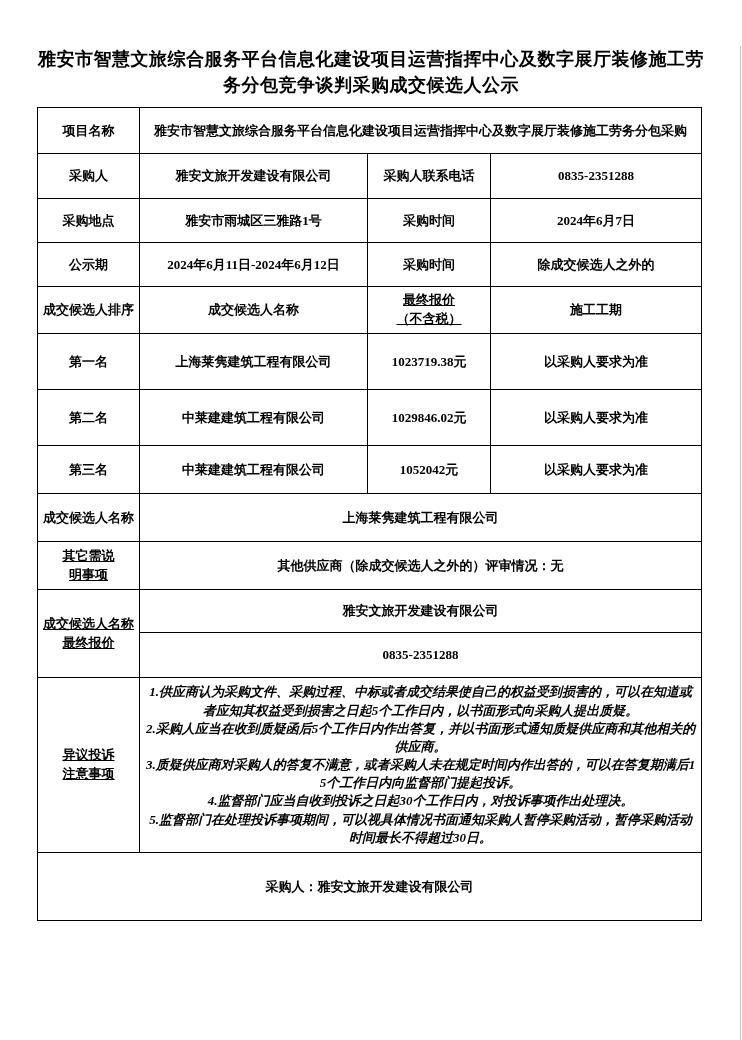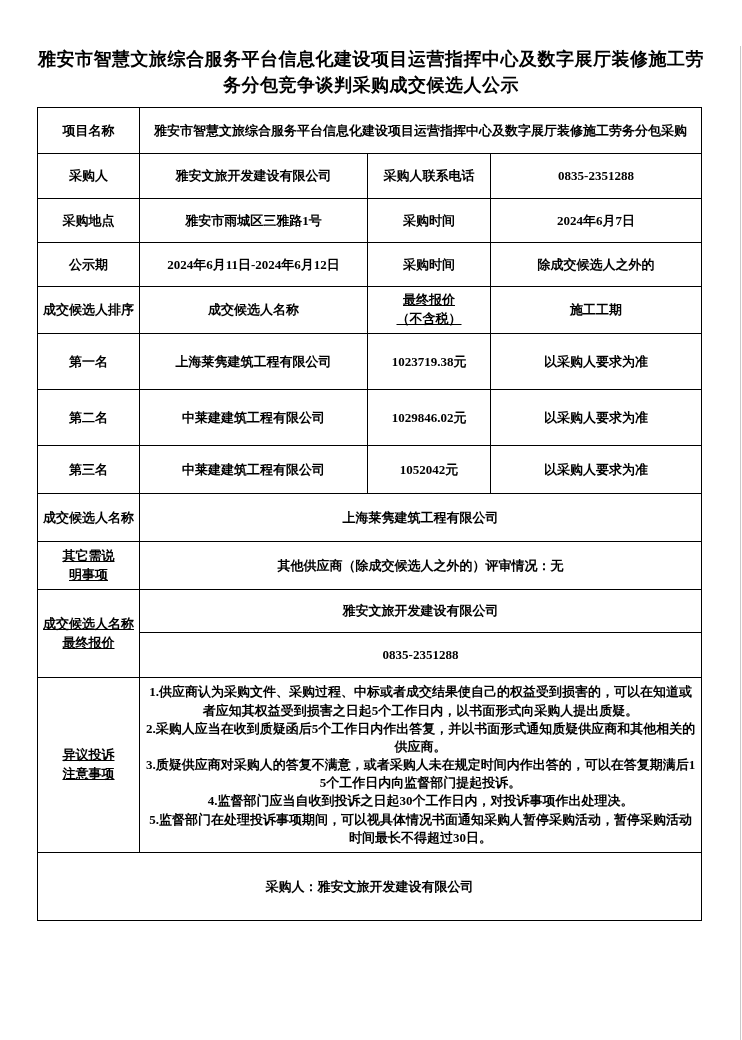--- a/index.html
+++ b/index.html
@@ -42,20 +42,21 @@
     word-break: break-all;
     margin-left: 28px;
   }
   td.left { text-align: left; padding-left: 7px; }
   td.notes {
     text-align: left;
     padding: 8px 6px 8px 7px;
     font-size: 12.5px;
     line-height: 1.58;
     vertical-align: top;
+    font-style: italic;
   }
   td.footer-cell {
     text-align: left;
     padding-left: 7px;
     font-size: 13px;
   }
   .two-line div { line-height: 1.45; text-decoration: underline; }
 </style>
 </head>
 <body>

